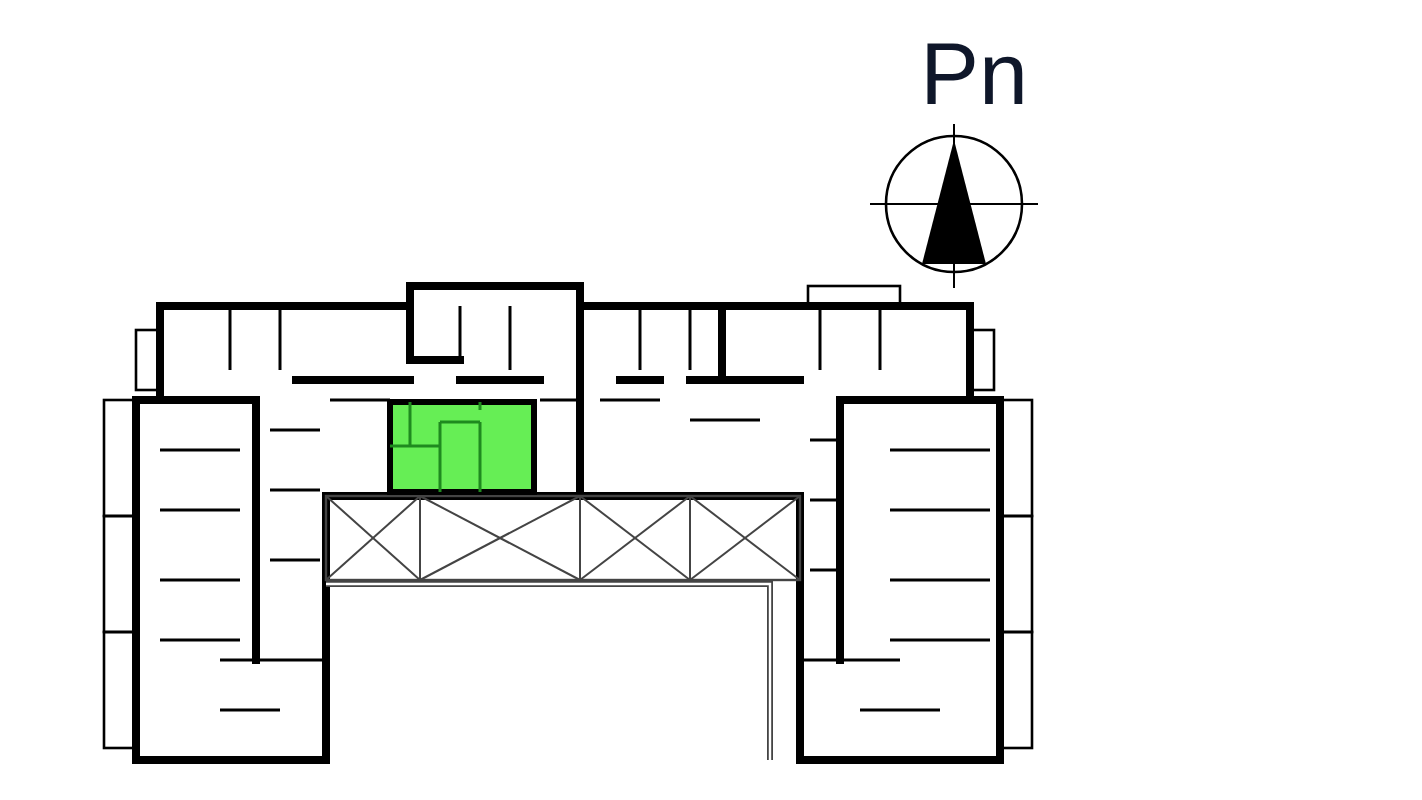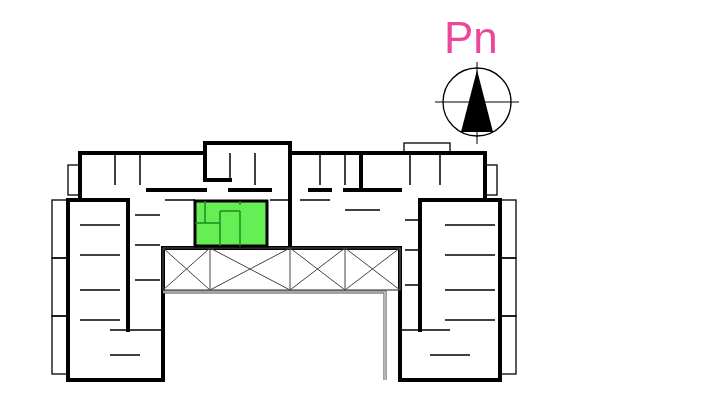--- a/index.html
+++ b/index.html
@@ -1,20 +1,20 @@
 <!DOCTYPE html>
 <html><head>
 <meta charset="utf-8">
 <style>
   html, body { margin: 0; padding: 0; background: #ffffff; }
   body { width: 711px; height: 400px; overflow: hidden; position: relative; font-family: "Liberation Sans", sans-serif; }
   #plan { position: absolute; left: 0; top: 0; width: 711px; height: 400px; }
   .compass-label {
-    position: absolute; left: 444px; top: 14px; width: 70px; text-align: left;
-    font-family: "Liberation Sans", sans-serif; font-size: 44px; line-height: 48px; color: #ec4899;
+    position: absolute; left: 444px; top: 14px; width: 70px; text-align: right;
+    font-family: "Liberation Sans", sans-serif; font-size: 44px; line-height: 48px; color: #0f172a;
   }
 </style>
 </head>
 <body>
 
 <svg id="plan" viewBox="0 0 711 400" xmlns="http://www.w3.org/2000/svg">
   <g id="heavy">
       <line x1="80" y1="153" x2="205" y2="153" stroke="#000000" stroke-width="4" stroke-linecap="square"></line>
       <line x1="205" y1="143" x2="290" y2="143" stroke="#000000" stroke-width="4" stroke-linecap="square"></line>
       <line x1="290" y1="153" x2="485" y2="153" stroke="#000000" stroke-width="4" stroke-linecap="square"></line>

